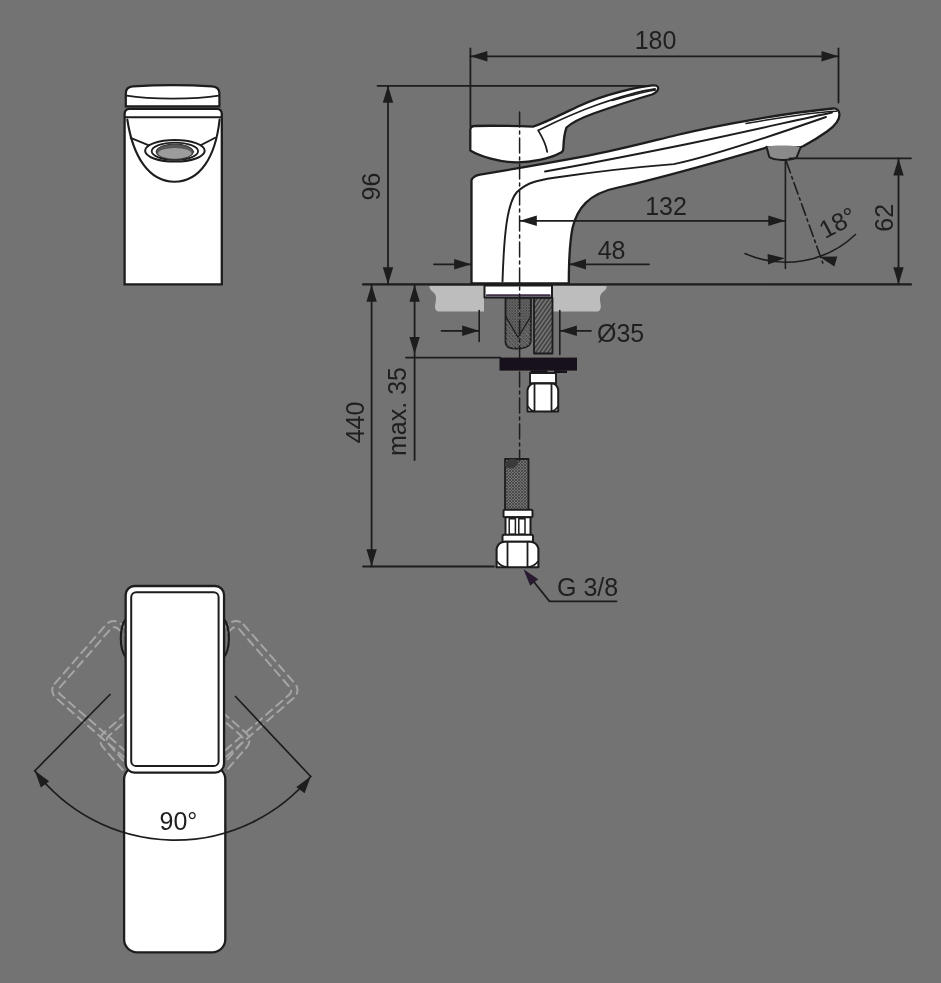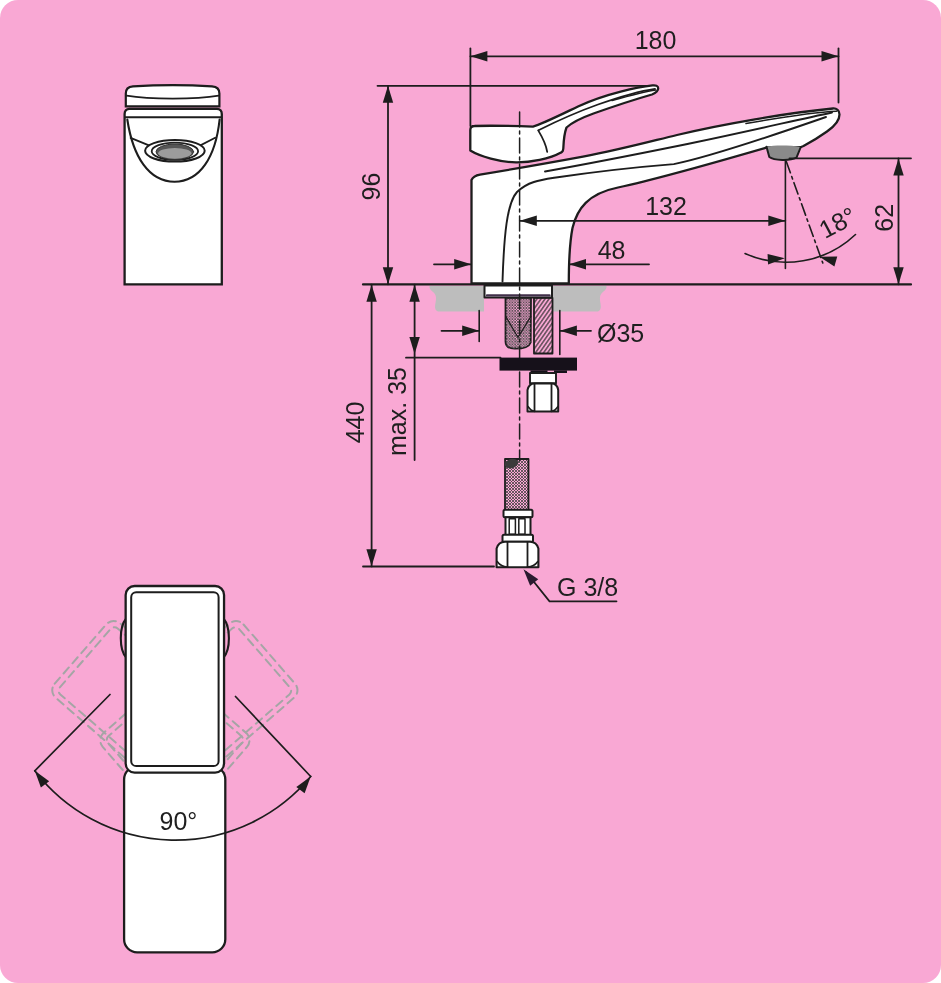--- a/index.html
+++ b/index.html
@@ -1,17 +1,17 @@
 <!DOCTYPE html>
 <html><head>
 <meta charset="utf-8">
 <style>
   html,body{margin:0;padding:0;background:#ffffff;}
-  #canvas{position:relative;width:941px;height:983px;background:#f9a8d4;overflow:hidden;
-          font-family:"Liberation Sans", sans-serif;border-radius:18px;}
+  #canvas{position:relative;width:941px;height:983px;background:#737373;overflow:hidden;
+          font-family:"Liberation Sans", sans-serif;}
   svg{display:block;}
   .dim-text{font-family:"Liberation Sans", sans-serif;font-size:25px;fill:#1f1f1f;}
 </style>
 </head>
 <body>
 
 <div id="canvas">
 <svg width="941" height="983" viewBox="0 0 941 983">
   <defs>
     <pattern id="xhatch" width="2.8" height="2.8" patternUnits="userSpaceOnUse">

